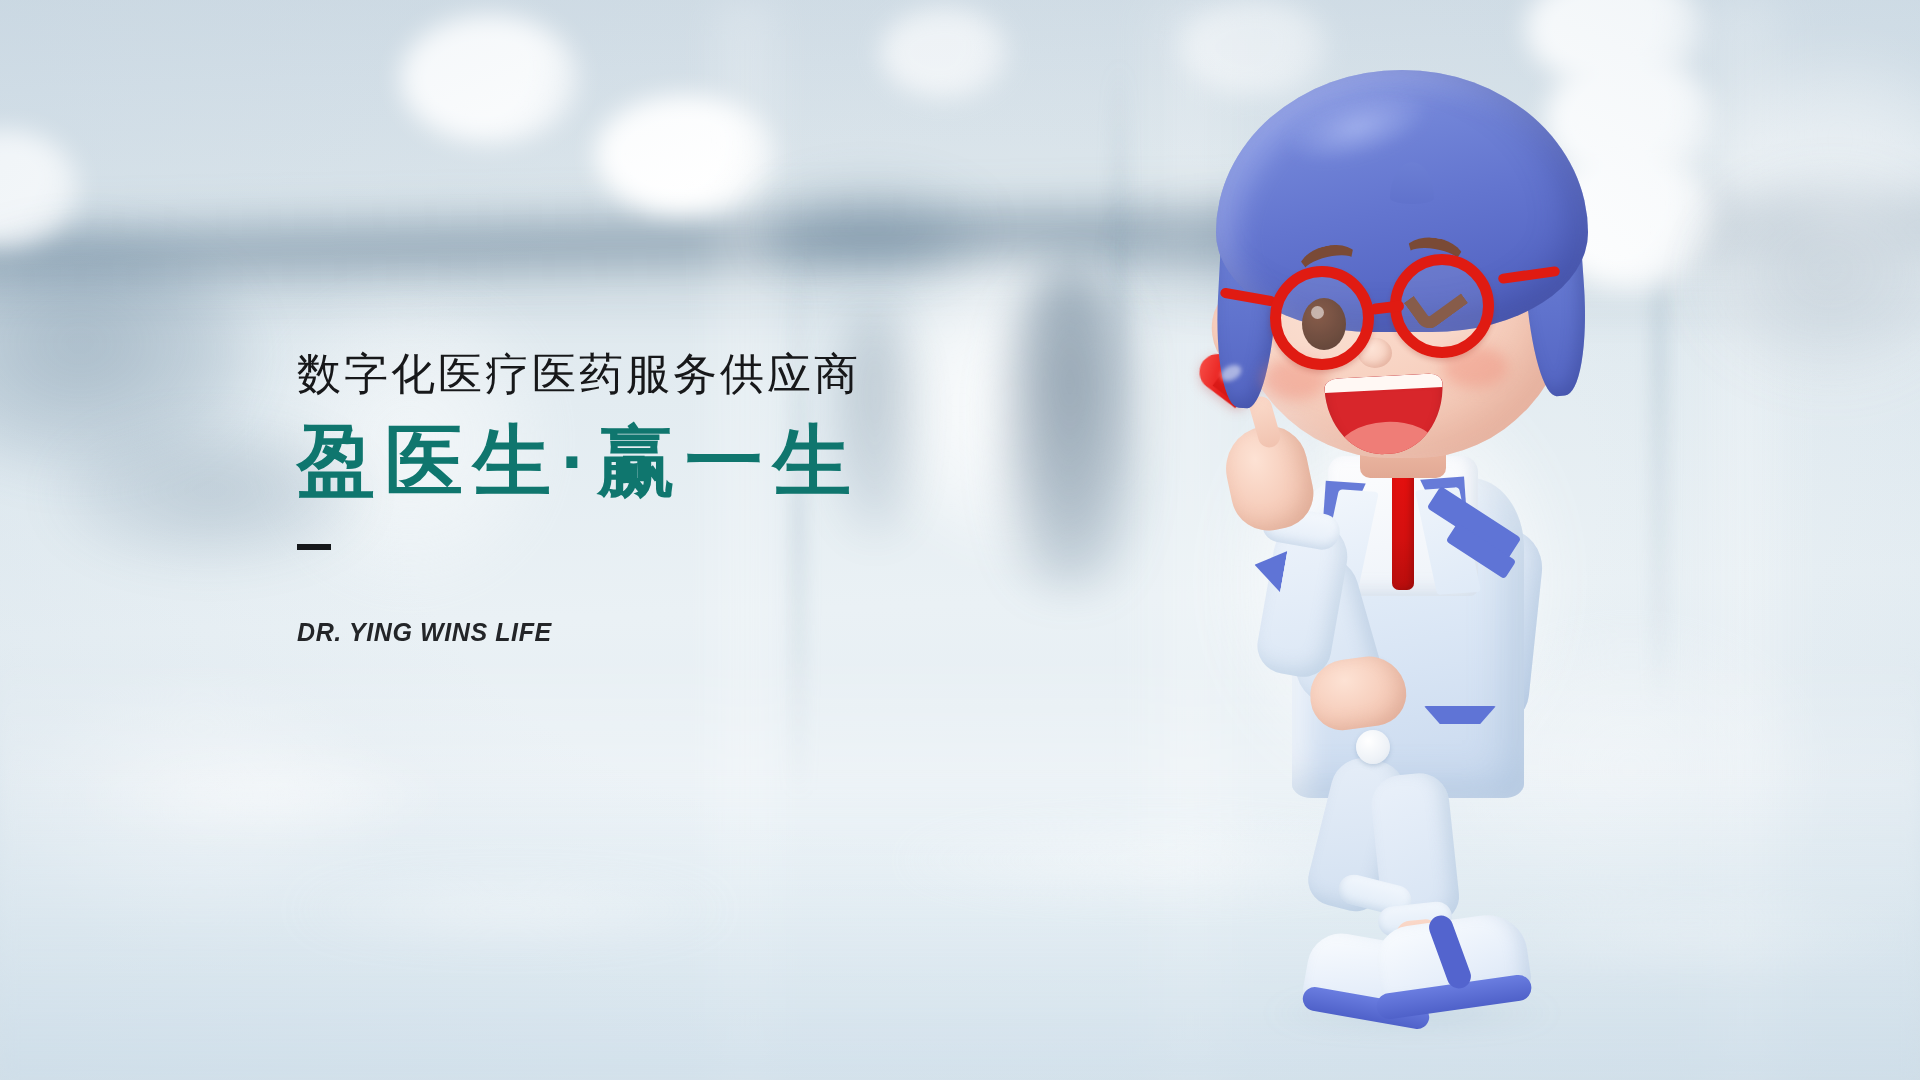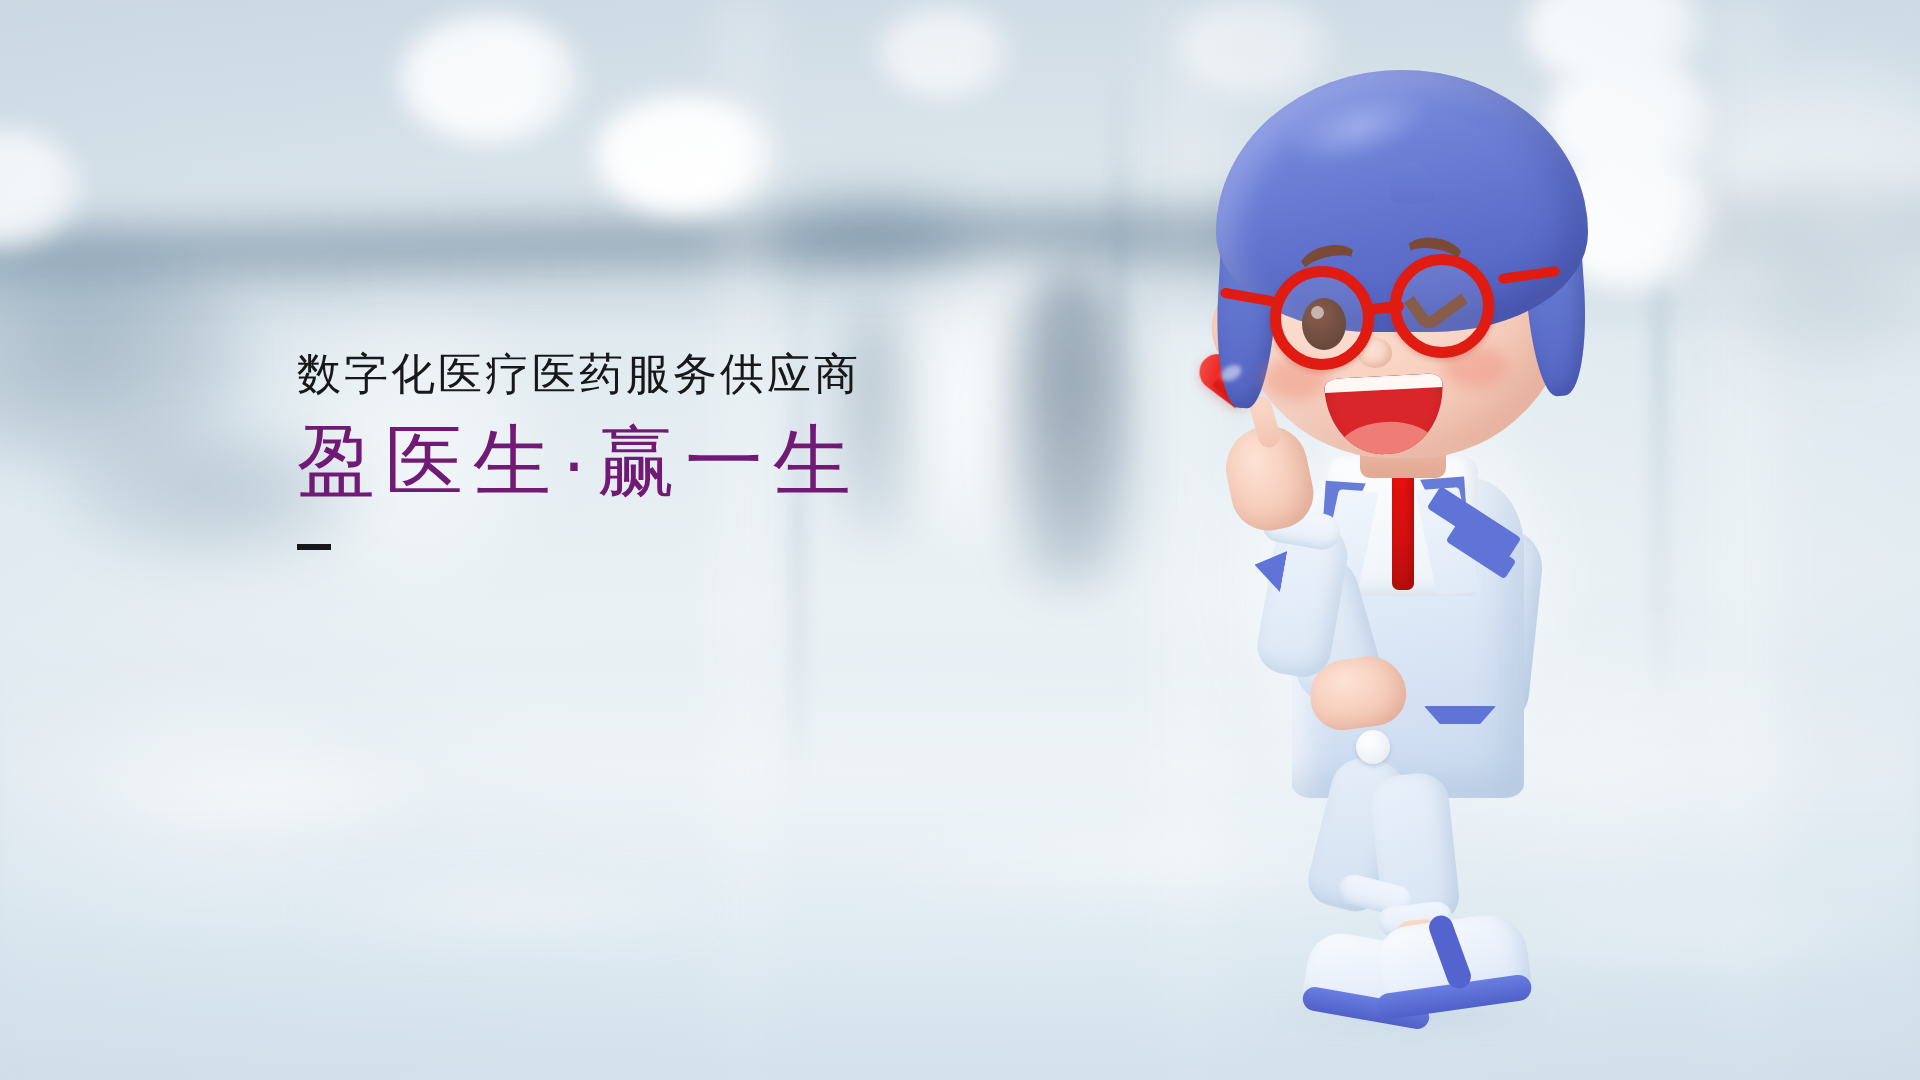--- a/index.html
+++ b/index.html
@@ -76,21 +76,21 @@
   }
 
   
   .copy{ position:absolute; left:257px; top:352px; z-index:30;margin-left:40px; }
   .kicker{
     font-size:44px; line-height:1; color:#17181a; letter-spacing:3px; font-weight:400;
     white-space:nowrap;
   }
   .headline{
     margin-top:26px;
-    font-size:78px; line-height:1; color:#701a75; font-weight:400; letter-spacing:10px;
+    font-size:78px; line-height:1; color:#0f766e; font-weight:700; letter-spacing:10px;
     white-space:nowrap;
   }
   .rule{ margin-top:44px; width:34px; height:6px; background:#15171a; }
   .en{ margin-top:62px; }
   .en-line{
     font-style:italic; font-weight:700; font-size:25px; line-height:1.62;
     letter-spacing:.6px; color:#232528; white-space:nowrap;
   }
 
   
@@ -436,20 +436,21 @@
     <div class="floor-streak" style="left:1480px;top:900px;width:420px;height:70px;opacity:.5;"></div>
 
     <div class="vignette"></div>
   </div>
 
   <div class="copy">
     <div class="kicker">数字化医疗医药服务供应商</div>
     <div class="headline">盈医生·赢一生</div>
     <div class="rule"></div>
     <div class="en">
+      <div class="en-line">DR. YING WINS LIFE</div>
     </div>
   </div>
 
   <div class="char-shadow"></div>
 
   <div class="char">
 
     <div class="p arm-r"></div>
     <div class="p coat"></div>
     <div class="p leg-back"></div>

